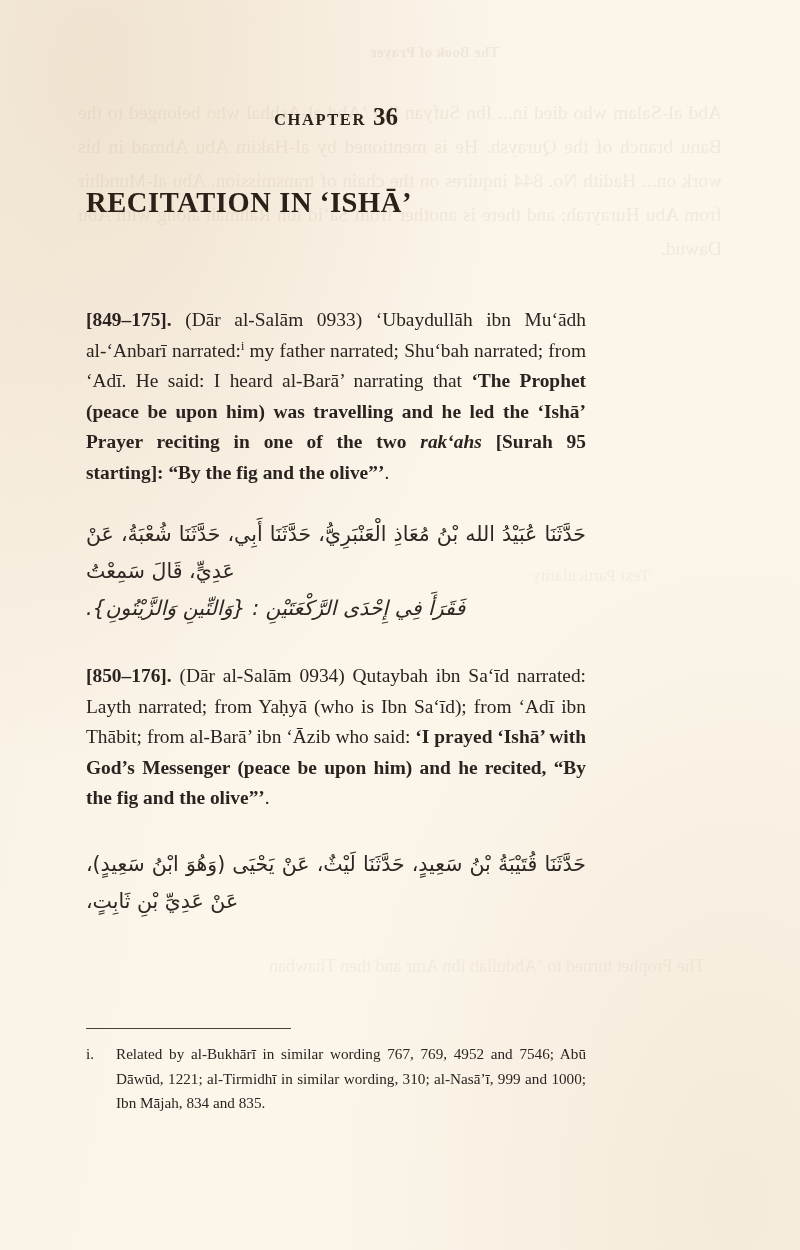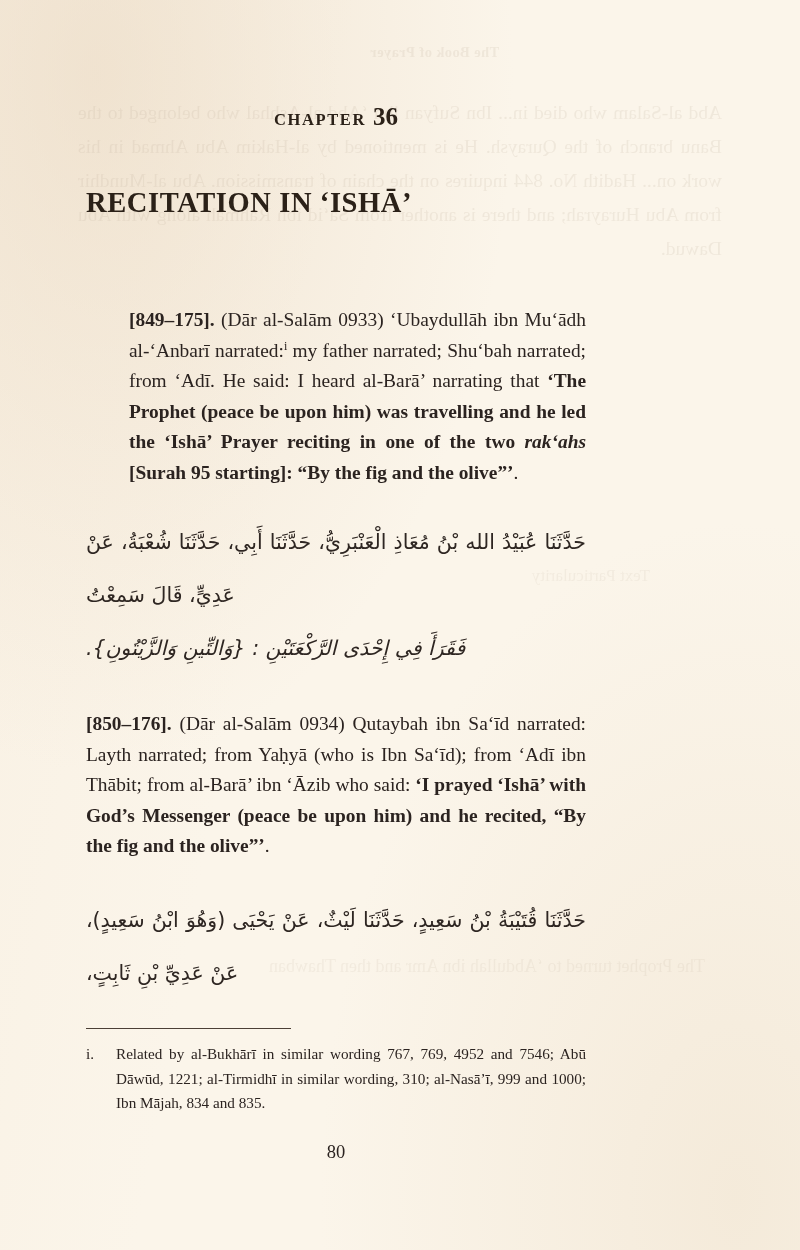--- a/index.html
+++ b/index.html
@@ -113,40 +113,40 @@
 
   
   .narration {
     margin-top: 0;
     font-size: 19.4px;
     line-height: 30.5px;
     text-align: justify;
     text-justify: inter-word;
     color: #2b2320;
   }
-  .narration.first { margin-top: 86px; margin-left: 43px; }
+  .narration.first { margin-top: 86px; }
   .narration.second { margin-top: 0; }
 
   .ref-id { font-weight: bold; }
   .bold { font-weight: bold; }
   .ital { font-style: italic; }
   sup.fn {
     font-size: 0.62em;
     vertical-align: super;
     line-height: 0;
     font-weight: normal;
   }
 
   
   .arabic {
     direction: rtl;
     text-align: justify;
     font-family: "DejaVu Sans", "Liberation Sans", sans-serif;
     font-size: 20.5px;
-    line-height: 53px;
+    line-height: 37px;
     color: #2e2622;
     unicode-bidi: plaintext;
   }
   .arabic-1 { margin-top: 28px; }
   .arabic-2 { margin-top: 32px; }
   .arabic p {
     margin: 0;
     text-align: justify;
     text-align-last: left;
   }
@@ -227,15 +227,14 @@
   </div>
 
   <div class="footnote-zone">
     <div class="footnote-rule"></div>
     <div class="footnote">
       <span class="footnote-marker">i.</span>
       <span class="footnote-text">Related by al-Bukhārī in similar wording 767, 769, 4952 and 7546; Abū Dāwūd, 1221; al-Tirmidhī in similar wording, 310; al-Nasā’ī, 999 and 1000; Ibn Mājah, 834 and 835.</span>
     </div>
   </div>
 
-  <div class="page-number">80</div>
 
 </div>
 
 </body></html>

